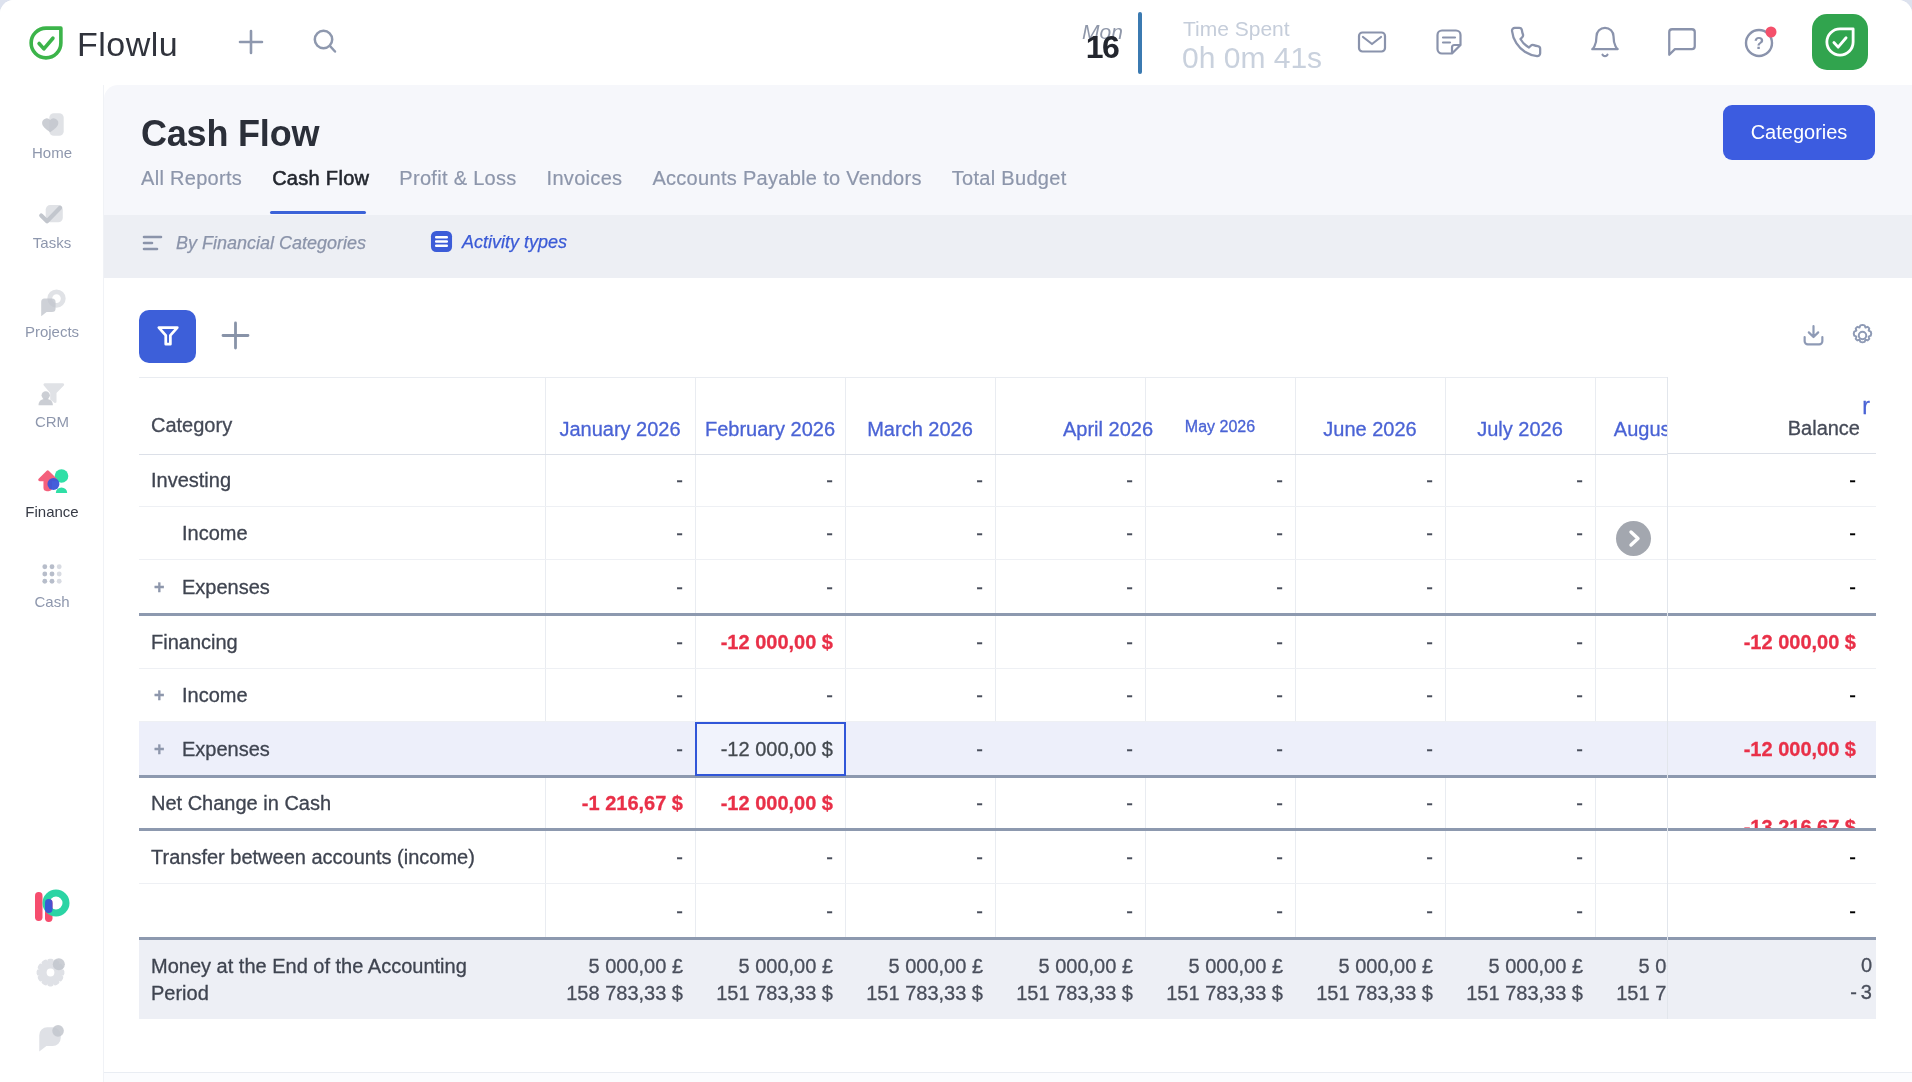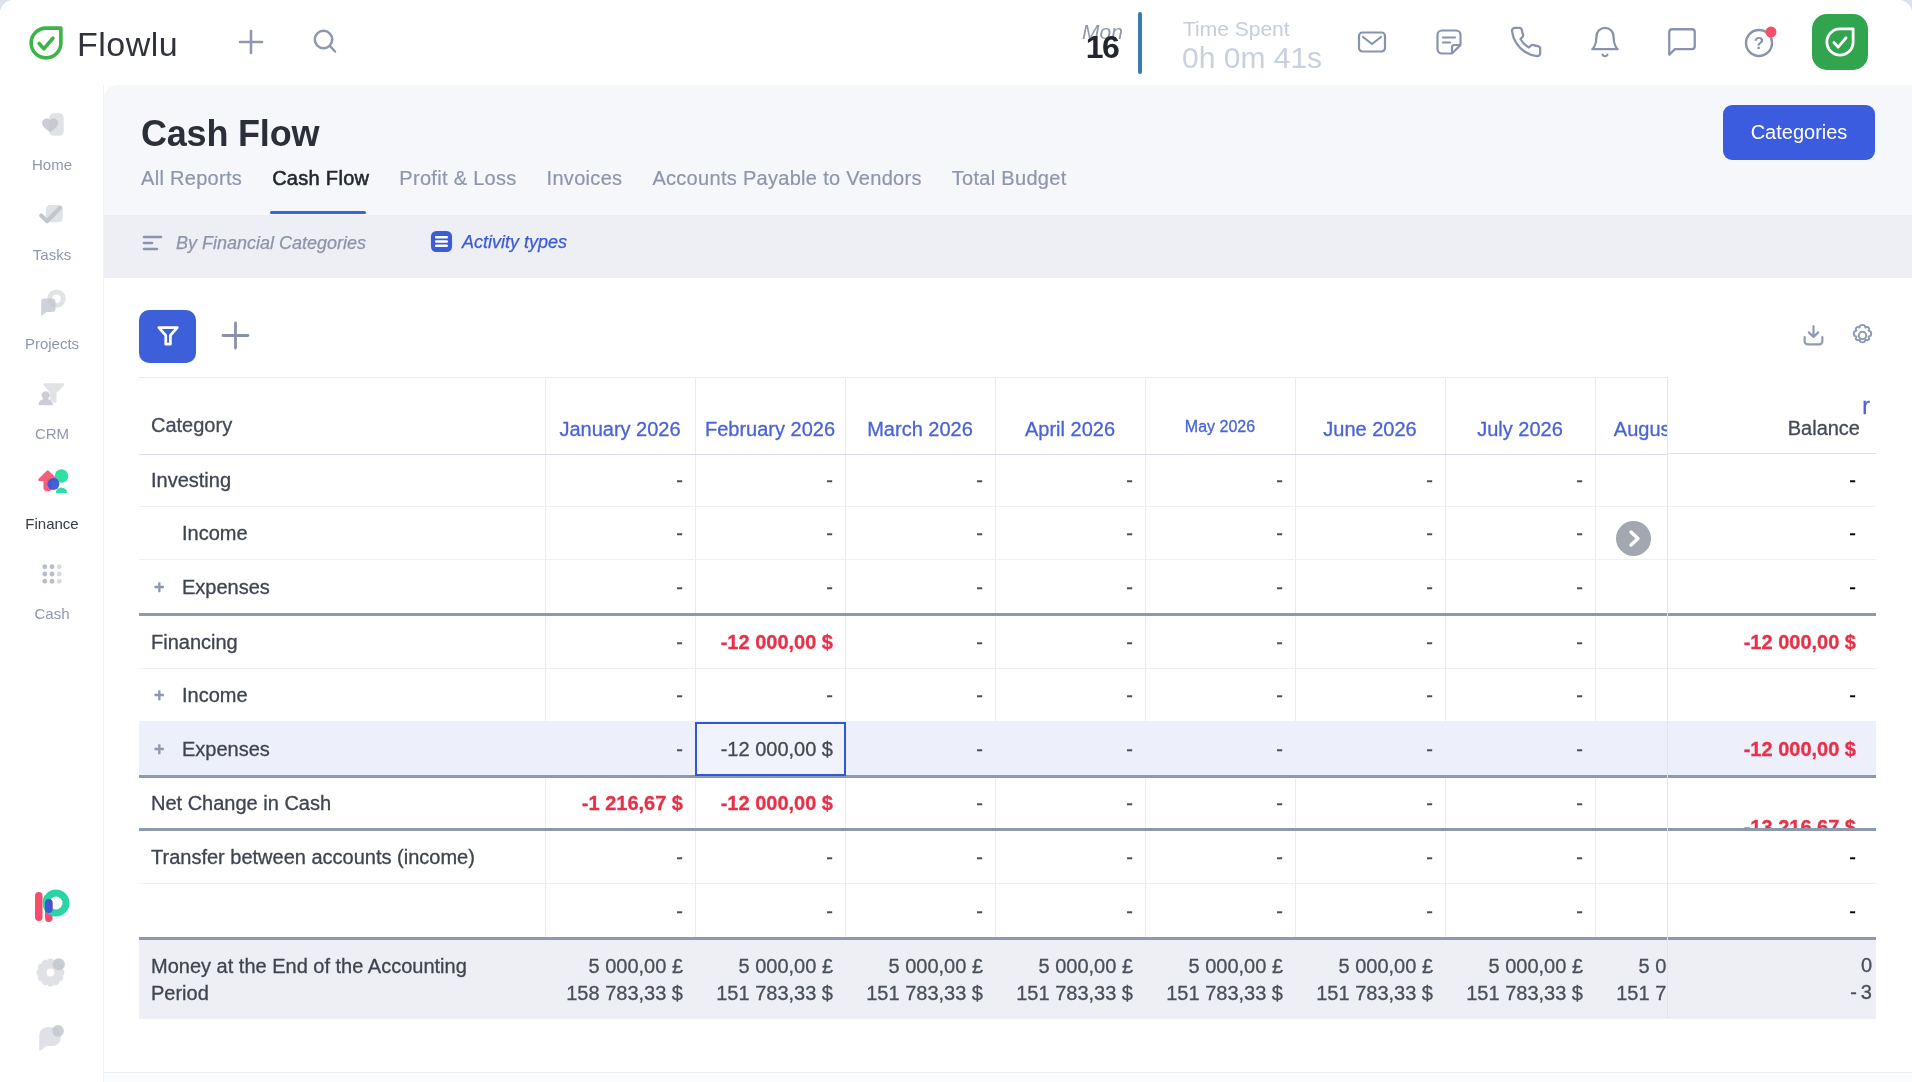--- a/index.html
+++ b/index.html
@@ -12,21 +12,21 @@
 .band{position:absolute;left:0;top:130px;width:1808px;height:63px;background:#edeff4;}
 .title{position:absolute;left:37px;top:28px;font-size:36px;font-weight:700;color:#2b2f39;letter-spacing:-0.2px;}
 .tabs{position:absolute;left:37px;top:80px;height:40px;white-space:nowrap;}
 .tab{display:inline-block;font-size:20px;color:#8d96ab;margin-right:30px;line-height:26px;letter-spacing:0.3px;-webkit-text-stroke:0.2px currentColor;}
 .tab.on{color:#23272f;font-weight:500;-webkit-text-stroke:0.55px currentColor;}
 .underline{position:absolute;left:166px;top:126px;width:96px;height:3px;background:#3c63d8;border-radius:2px;}
 .catbtn{position:absolute;right:37px;top:20px;width:152px;height:55px;background:#3c5ce0;border-radius:9px;color:#fff;font-size:20px;line-height:55px;text-align:center;}
 .bopt{position:absolute;top:145px;font-size:18px;color:#8b94aa;font-style:italic;-webkit-text-stroke:0.25px currentColor;}
 .bopt svg{vertical-align:-5px;margin-right:9px;}
 .nav{position:absolute;left:0;width:104px;text-align:center;}
-.nav .lbl{font-size:15px;color:#8e97ad;margin-top:13px;}
+.nav .lbl{font-size:15px;color:#8e97ad;margin-top:1px;}
 .nav .lbl.on{color:#363a45;}
 .content{position:absolute;left:0;top:193px;width:1808px;height:804px;background:#fff;}
 .filterbtn{position:absolute;left:35px;top:225px;width:57px;height:53px;background:#3d5fd9;border-radius:10px;text-align:center;}
 .filterbtn svg{margin-top:13px;}
 .plusbtn{position:absolute;left:117px;top:236px;}
 .ricon{position:absolute;top:238px;}
 
 .tbl{position:absolute;left:35px;top:292px;width:1736px;height:642px;font-size:20px;-webkit-text-stroke:0.3px currentColor;}
 .trow{position:absolute;left:0;width:1736px;}
 .cat{position:absolute;left:0;top:0;height:100%;width:406px;color:#3f4450;}
@@ -214,21 +214,21 @@
           </div>
           <div style="position:absolute;left:406px;top:0;width:150px;height:100%;text-align:center;color:#4a63d5;font-size:20px;">
             <span style="position:absolute;left:0;right:0;top:41px;">January 2026</span>
           </div>
           <div style="position:absolute;left:556px;top:0;width:150px;height:100%;text-align:center;color:#4a63d5;font-size:20px;">
             <span style="position:absolute;left:0;right:0;top:41px;">February 2026</span>
           </div>
           <div style="position:absolute;left:706px;top:0;width:150px;height:100%;text-align:center;color:#4a63d5;font-size:20px;">
             <span style="position:absolute;left:0;right:0;top:41px;">March 2026</span>
           </div>
-          <div style="position:absolute;left:856px;top:0;width:150px;height:100%;text-align:center;color:#4a63d5;font-size:20px;padding-left:20px;">
+          <div style="position:absolute;left:894px;top:0;width:150px;height:100%;text-align:center;color:#4a63d5;font-size:20px;padding-left:20px;">
             <span style="position:absolute;left:0;right:0;top:41px;">April 2026</span>
           </div>
           <div style="position:absolute;left:1006px;top:0;width:150px;height:100%;text-align:center;color:#4a63d5;font-size:16px;">
             <span style="position:absolute;left:0;right:0;top:41px;">May 2026</span>
           </div>
           <div style="position:absolute;left:1156px;top:0;width:150px;height:100%;text-align:center;color:#4a63d5;font-size:20px;">
             <span style="position:absolute;left:0;right:0;top:41px;">June 2026</span>
           </div>
           <div style="position:absolute;left:1306px;top:0;width:150px;height:100%;text-align:center;color:#4a63d5;font-size:20px;">
             <span style="position:absolute;left:0;right:0;top:41px;">July 2026</span>

